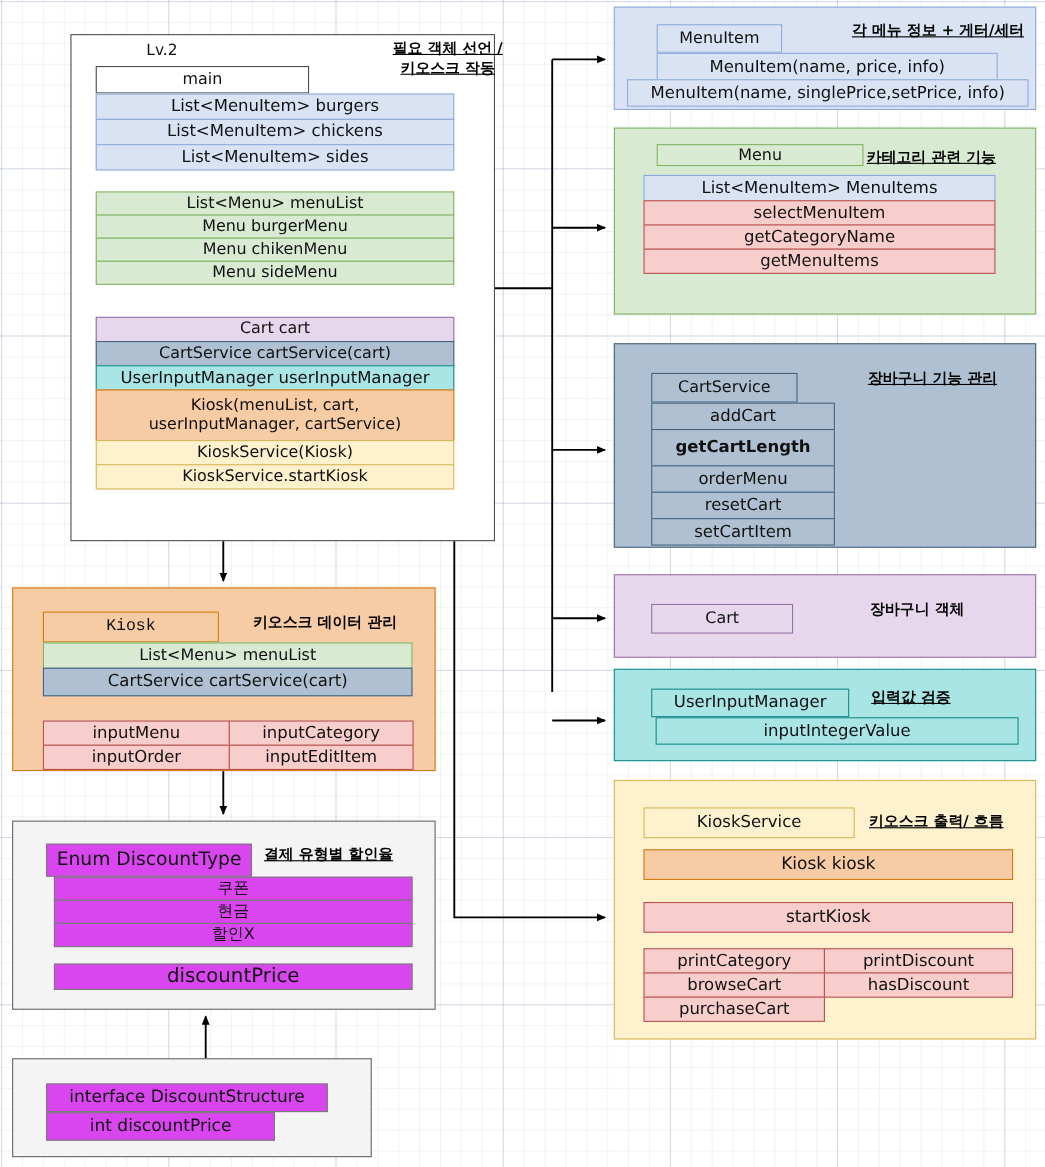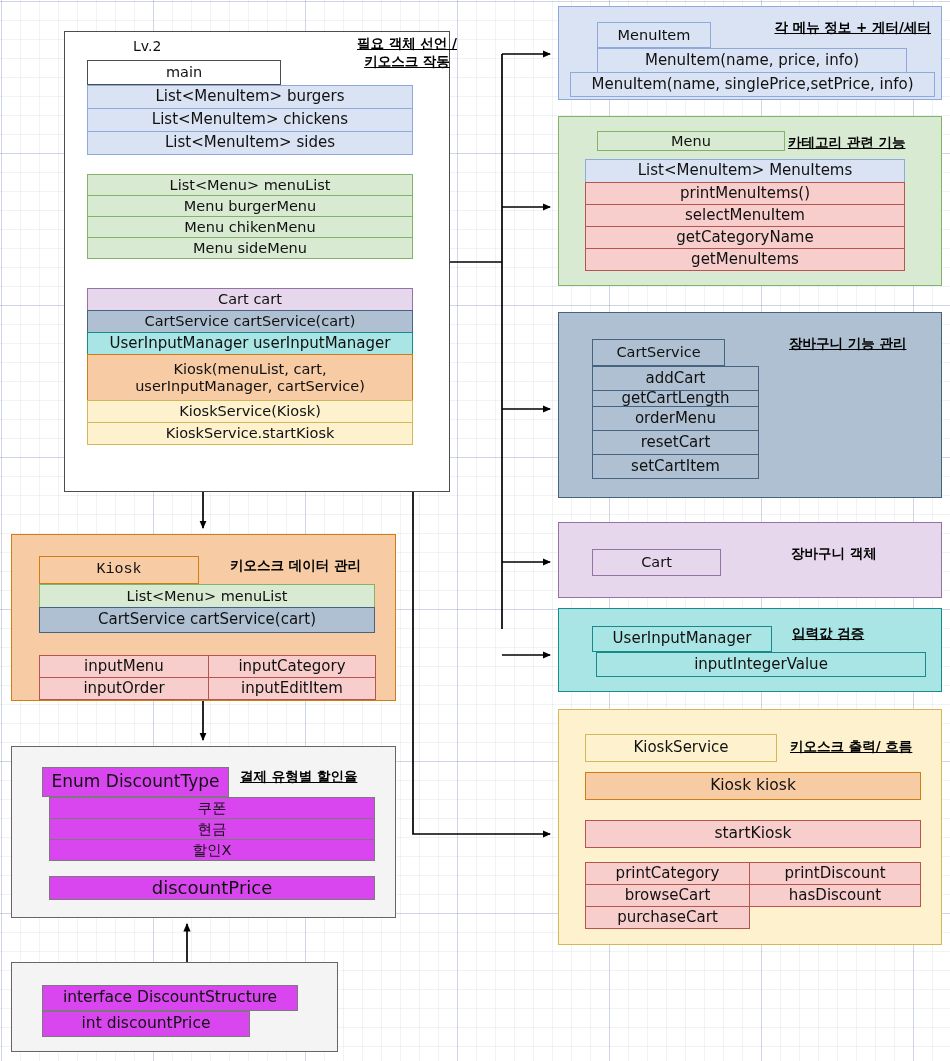--- a/index.html
+++ b/index.html
@@ -120,34 +120,33 @@
     <div class="cell c-blue" style="position:absolute; left:38px; top:15px; width:114px; height:26px;">MenuItem</div>
     <div class="cell c-blue" style="position:absolute; left:38px; top:41px; width:310px; height:25px; font-size:15px;">MenuItem(name, price, info)</div>
     <div class="cell c-blue" style="position:absolute; left:11px; top:65px; width:365px; height:25px; font-size:15px;">MenuItem(name, singlePrice,setPrice, info)</div>
   </div>
 
   <div class="panel bg-green" style="left:558px; top:116px; width:384px; height:170px;">
     <div class="title-k" style="position:absolute; left:229px; top:17px;">카테고리 관련 기능</div>
     <div class="cell c-green" style="position:absolute; left:38px; top:14px; width:188px; height:20px;">Menu</div>
     <div style="position:absolute; left:26px; top:42px; width:320px;">
       <div class="cell c-blue" style="height:24px; font-size:15px;">List&lt;MenuItem&gt; MenuItems</div>
-      <div class="cell c-pink" style="height:23px; margin-top:-1px; font-size:15px;">printMenuItems()</div>
       <div class="cell c-pink" style="height:23px; margin-top:-1px; font-size:15px;">selectMenuItem</div>
       <div class="cell c-pink" style="height:23px; margin-top:-1px; font-size:15px;">getCategoryName</div>
       <div class="cell c-pink" style="height:23px; margin-top:-1px; font-size:15px;">getMenuItems</div>
     </div>
   </div>
 
   <div class="panel bg-slate" style="left:558px; top:312px; width:384px; height:186px;">
     <div class="title-k" style="position:absolute; left:230px; top:22px;">장바구니 기능 관리</div>
     <div class="cell c-slate" style="position:absolute; left:33px; top:26px; width:133px; height:27px;">CartService</div>
 
     <div style="position:absolute; left:33px; top:53px; width:167px;">
       <div class="cell c-slate" style="height:25px; font-size:15px;">addCart</div>
-      <div class="cell c-slate" style="height:17px; margin-top:-1px; font-size:15px;">getCartLength</div>
+      <div class="cell c-slate" style="height:34px; margin-top:-1px; font-size:15px;font-weight:bold;">getCartLength</div>
       <div class="cell c-slate" style="height:25px; margin-top:-1px; font-size:15px;">orderMenu</div>
       <div class="cell c-slate" style="height:25px; margin-top:-1px; font-size:15px;">resetCart</div>
       <div class="cell c-slate" style="height:25px; margin-top:-1px; font-size:15px;">setCartItem</div>
     </div>
   </div>
 
   <div class="panel bg-purple" style="left:558px; top:522px; width:384px; height:76px;">
     <div class="title-k nounder" style="position:absolute; left:232px; top:22px;">장바구니 객체</div>
     <div class="cell c-purple" style="position:absolute; left:33px; top:26px; width:129px; height:27px;">Cart</div>
   </div>

